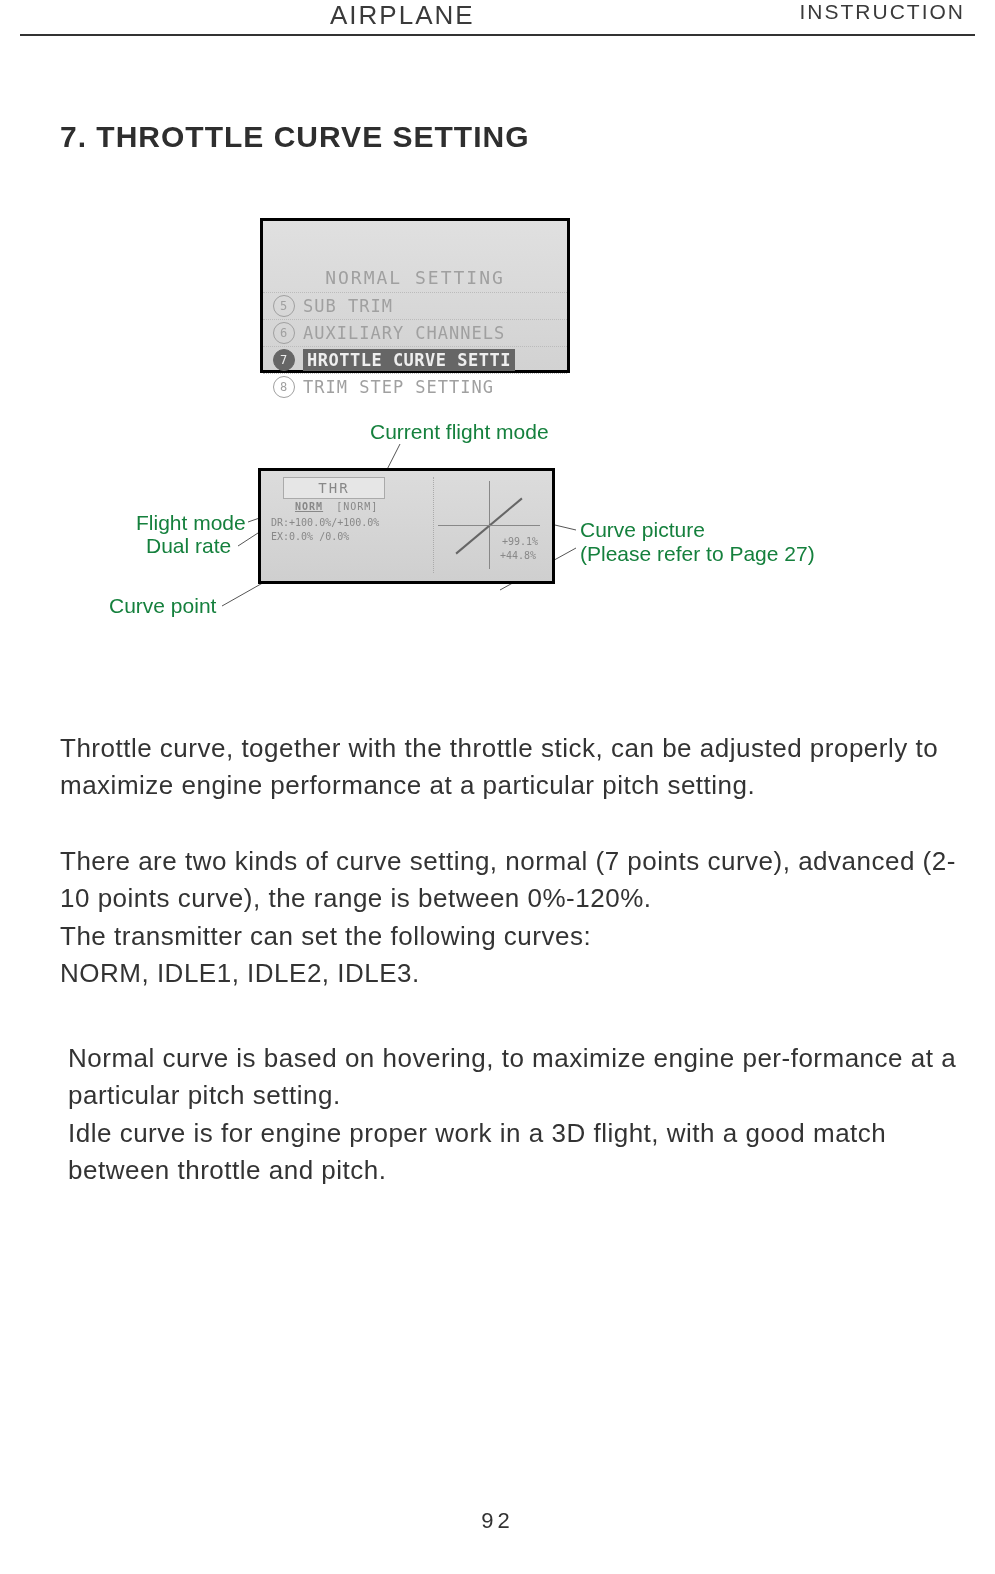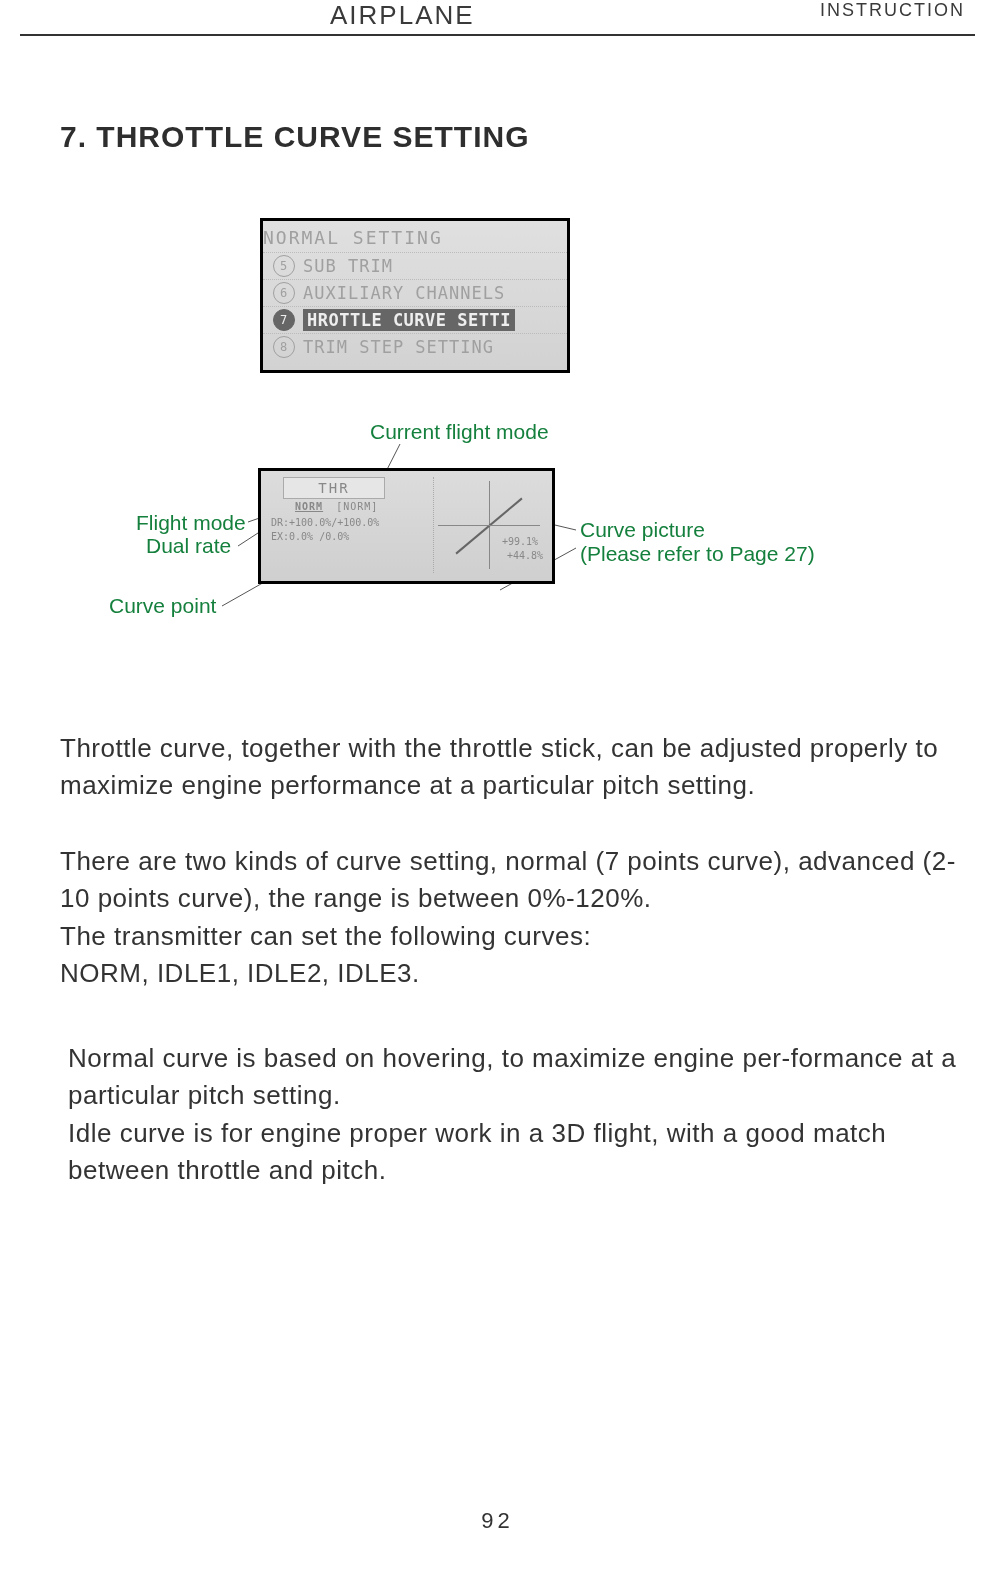--- a/index.html
+++ b/index.html
@@ -32,21 +32,21 @@
     left: 330px;
     top: 0px;
     font-size: 26px;
     letter-spacing: 2px;
     color: #3a3a3a;
   }
   .header-right {
     position: absolute;
     right: 30px;
     top: 0px;
-    font-size: 18px;
+    font-size: 21px;
     letter-spacing: 2px;
     color: #3a3a3a;
   }
 
   
   .section-heading {
     position: absolute;
     left: 60px;
     top: 120px;
     font-size: 30px;
@@ -63,24 +63,26 @@
     width: 310px;
     height: 155px;
     border: 3px solid #000;
     background: linear-gradient(#e0e0e0, #d2d2d2);
     font-family: "Lucida Console", Monaco, monospace;
     color: #888;
     box-sizing: border-box;
     padding-top: 6px;
   }
   .lcd-title {
+    text-align: center;
     font-size: 18px;
     letter-spacing: 2px;
     color: #a0a0a0;
     margin-bottom: 4px;
+    margin-top: 40px;
   }
   .lcd-row {
     display: flex;
     align-items: center;
     height: 26px;
     padding-left: 10px;
     font-size: 17px;
     letter-spacing: 1px;
     color: #a0a0a0;
     border-top: 1px dotted #bbb;
@@ -187,21 +189,21 @@
     left: 12px; right: 12px; top: 50%; height: 0;
     border-top: 2px solid #666;
     transform: rotate(-40deg);
     transform-origin: center;
   }
   .lcd2 .graph .g1 {
     position: absolute; right: 6px; bottom: 26px;
     font-size: 10px; color: #888;
   }
   .lcd2 .graph .g2 {
-    position: absolute; right: 1px; bottom: 12px;
+    position: absolute; right: 8px; bottom: 12px;
     font-size: 10px; color: #888;
   }
 
   
   svg.pointers {
     position: absolute;
     left: 0; top: 0;
     width: 995px; height: 800px;
     pointer-events: none;
   }

